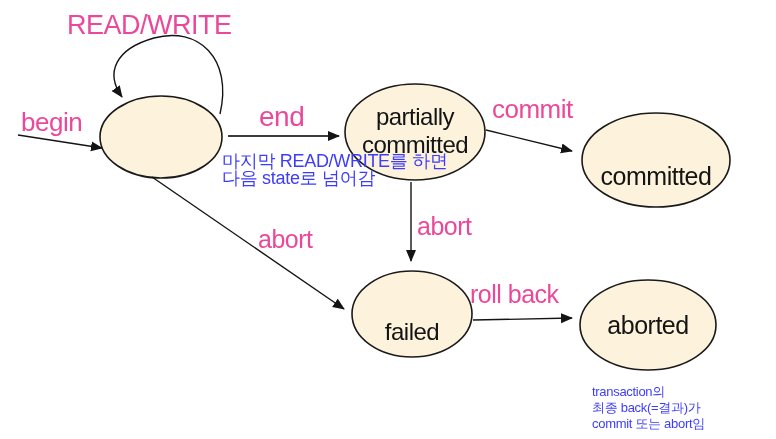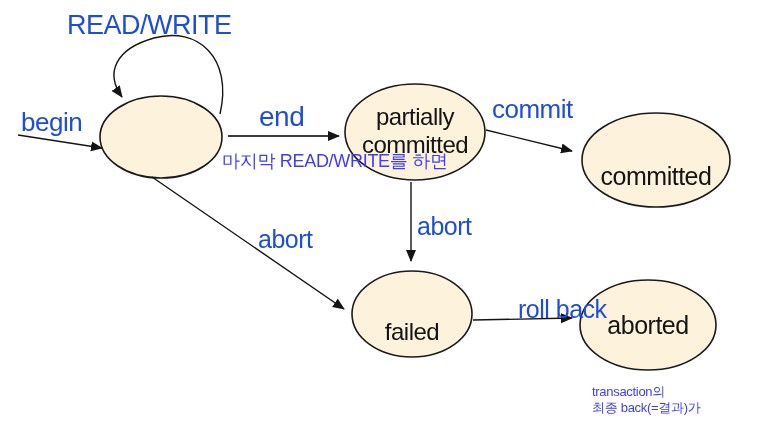--- a/index.html
+++ b/index.html
@@ -7,21 +7,21 @@
     position: relative;
     width: 776px;
     height: 439px;
     background: #ffffff;
     font-family: "Liberation Sans", "DejaVu Sans", sans-serif;
     overflow: hidden;
   }
   .canvas svg { position: absolute; left: 0; top: 0; }
   .lbl {
     position: absolute;
-    color: #1d4ed8;
+    color: #ec4899;
     white-space: nowrap;
     letter-spacing: -0.5px;
   }
   .state-lbl {
     position: absolute;
     transform: translate(-50%, -50%);
     color: #141414;
     text-align: center;
     letter-spacing: -0.5px;
   }
@@ -65,23 +65,25 @@
   <div class="state-lbl" style="left:656px; top:176px; font-size:25px;">committed</div>
   <div class="state-lbl" style="left:412px; top:332px; font-size:24px;">failed</div>
   <div class="state-lbl" style="left:648px; top:325px; font-size:25px;text-align:right;">aborted</div>
 
   <div class="lbl" style="left:67px; top:10px; font-size:27px;">READ/WRITE</div>
   <div class="lbl" style="left:21px; top:107px; font-size:26px;">begin</div>
   <div class="lbl" style="left:259px; top:101px; font-size:28px;">end</div>
   <div class="lbl" style="left:492px; top:94px; font-size:26px;">commit</div>
   <div class="lbl" style="left:417px; top:212px; font-size:25px;">abort</div>
   <div class="lbl" style="left:258px; top:225px; font-size:25px;">abort</div>
-  <div class="lbl" style="left:470px; top:295px; font-size:25px;margin-left:48px;">roll back</div>
+  <div class="lbl" style="left:470px; top:280px; font-size:25px;">roll back</div>
 
   <div class="ann" style="left:222px; top:153px; font-size:18px; line-height:17px;">
     <div>마지막 READ/WRITE를 하면</div>
+    <div>다음 state로 넘어감</div>
   </div>
   <div class="ann" style="left:592px; top:384px;">
     <div>transaction의</div>
     <div>최종 back(=결과)가</div>
+    <div>commit 또는 abort임</div>
   </div>
 
 </div>
 
 </body></html>

